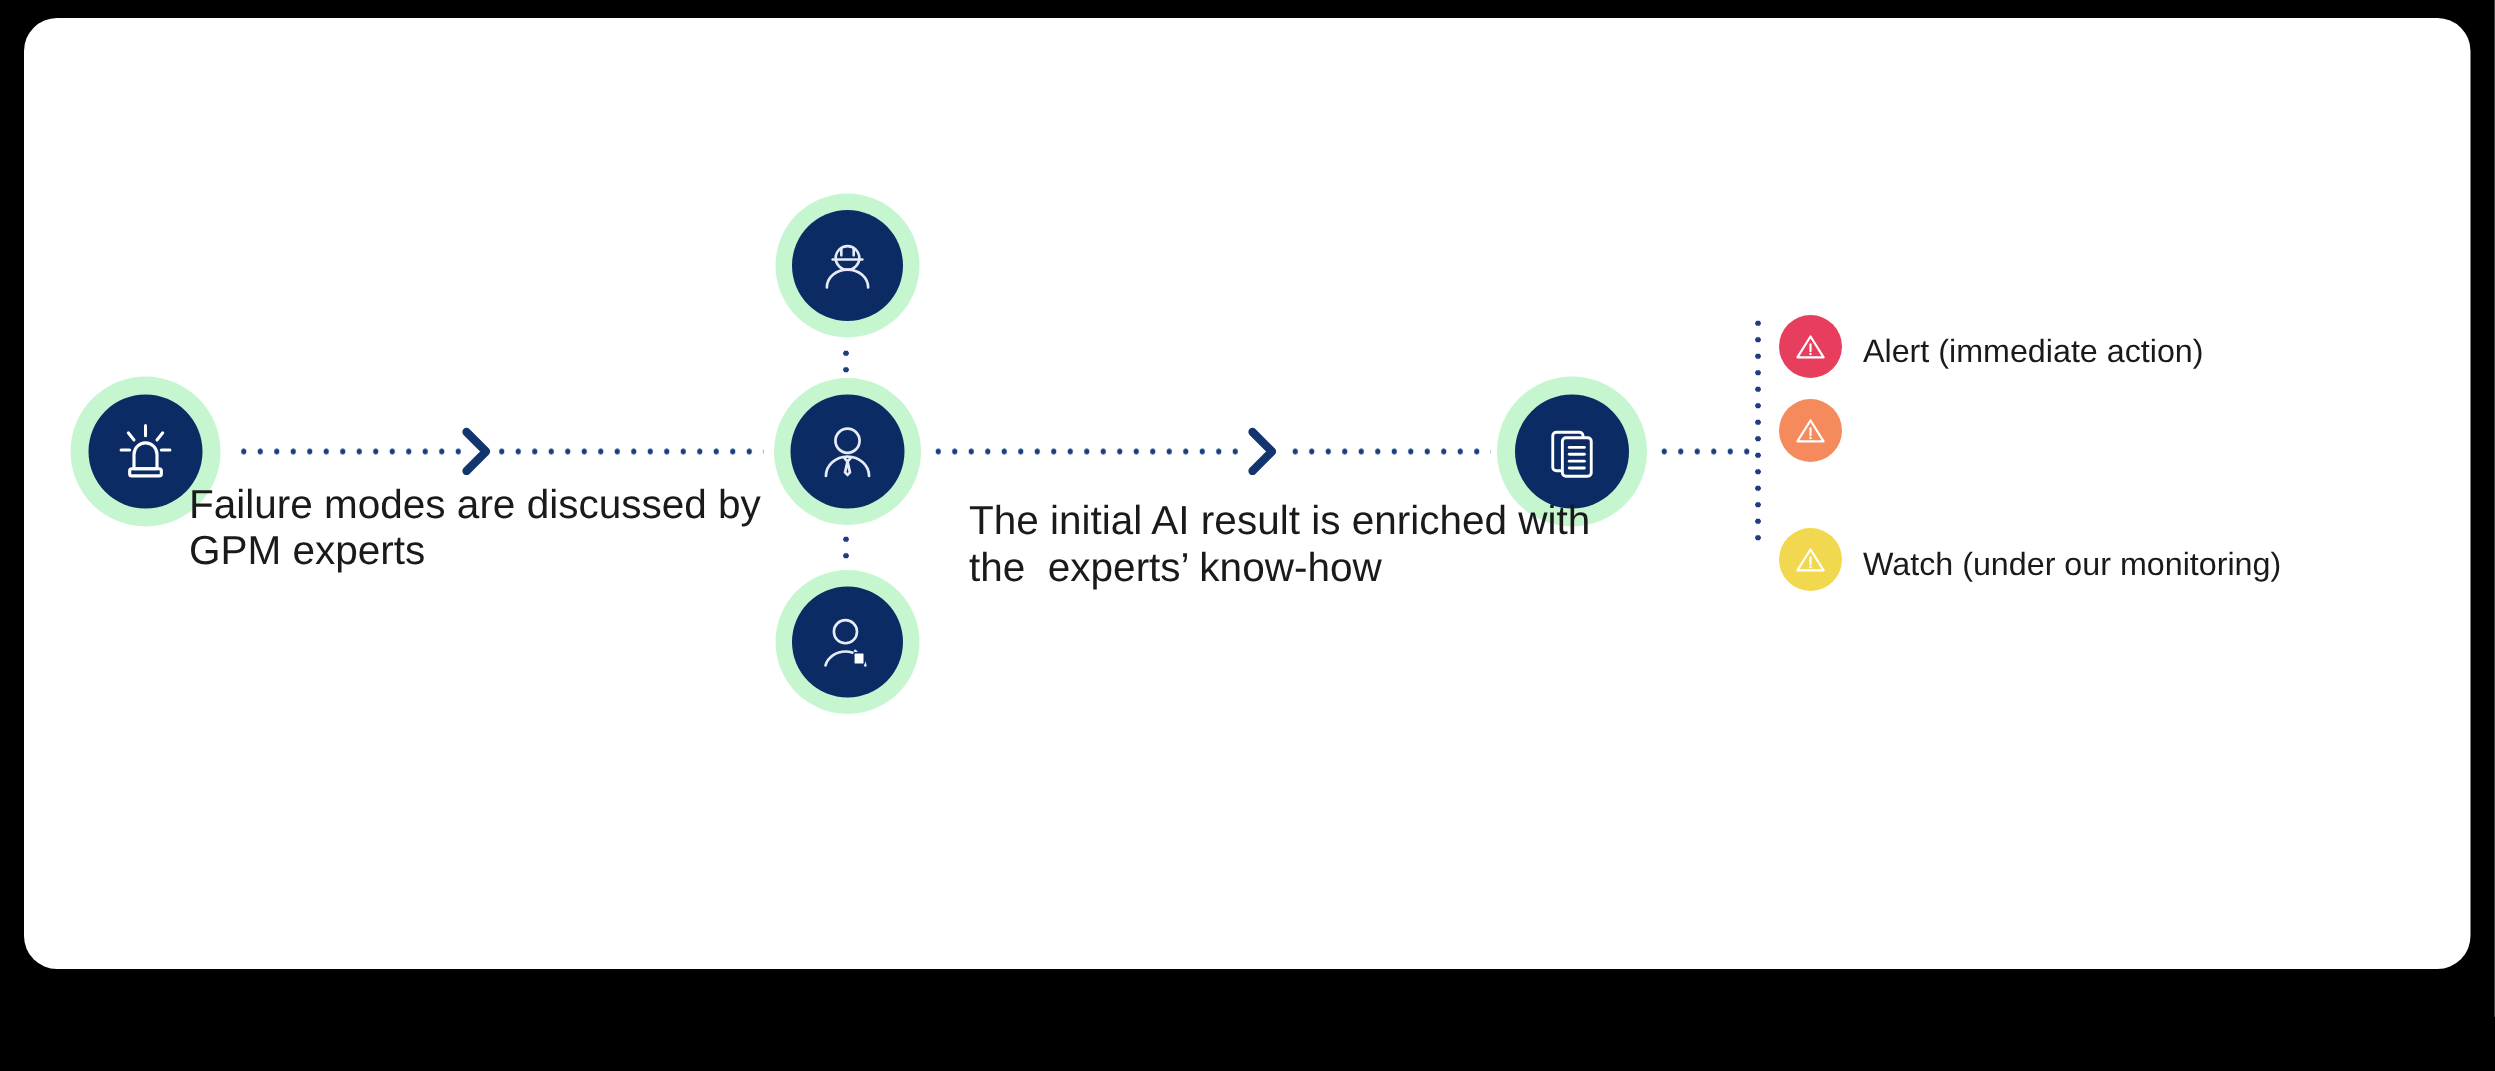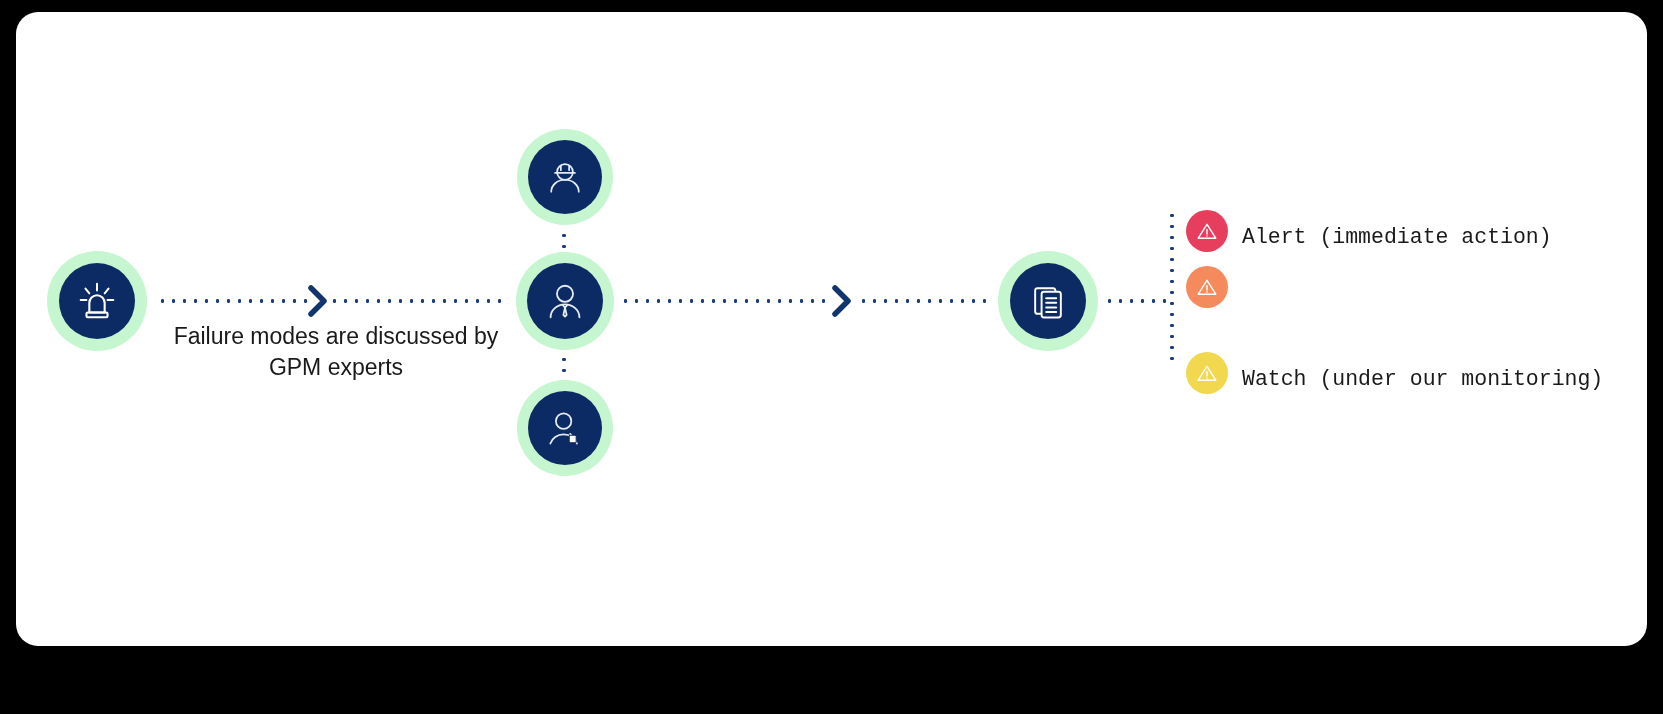--- a/index.html
+++ b/index.html
@@ -100,40 +100,38 @@
     width: 22px;
     height: 34px;
   }
   .chev-1 { left: 291px; top: 272px; }
   .chev-2 { left: 815px; top: 272px; }
 
   
   .caption {
     position: absolute;
     color: #1a1a1a;
-    font-size: 23px;
+    font-size: 27px;
     line-height: 31px;
-    text-align: center;
     white-space: pre;
   }
   .caption-1 { left: 110px; top: 309px; width: 420px; }
   .caption-2 { left: 630px; top: 320px; width: 420px; }
 
   
   .legend {
     position: absolute;
     left: 1170px;
     top: 198px;
     width: 445px;
   }
   .legend-row {
     display: flex;
-    align-items: flex-end;
+    align-items: center;
     margin-bottom: 14px;
-    font-family: Liberation Mono, monospace;
   }
   .legend-row:last-child { margin-bottom: 0; margin-top: 44px; }
   .legend-badge {
     flex: 0 0 auto;
     width: 42px;
     height: 42px;
     border-radius: 50%;
     display: flex;
     align-items: center;
     justify-content: center;
@@ -241,20 +239,22 @@
             <line x1="22" y1="26" x2="33" y2="26"></line>
             <line x1="22" y1="31" x2="33" y2="31"></line>
             <line x1="22" y1="36" x2="33" y2="36"></line>
           </g>
         </svg>
       </div>
     </div>
 
     <div class="caption caption-1">Failure modes are discussed by
 GPM experts</div>
+    <div class="caption caption-2">The initial AI result is enriched with
+the  experts’ know-how</div>
 
     <div class="legend">
 
       <div class="legend-row">
         <div class="legend-badge lg-alert">
           <svg viewBox="0 0 28 28" width="24" height="24" aria-hidden="true">
             <path d="M14 6.2 L24.2 22.4 L3.8 22.4 Z" fill="none" stroke="#ffffff" stroke-width="1.7" stroke-linejoin="round"></path>
             <line x1="14" y1="12.4" x2="14" y2="17.6" stroke="#ffffff" stroke-width="1.7" stroke-linecap="round"></line>
             <circle cx="14" cy="19.9" r="0.95" fill="#ffffff"></circle>
           </svg>

